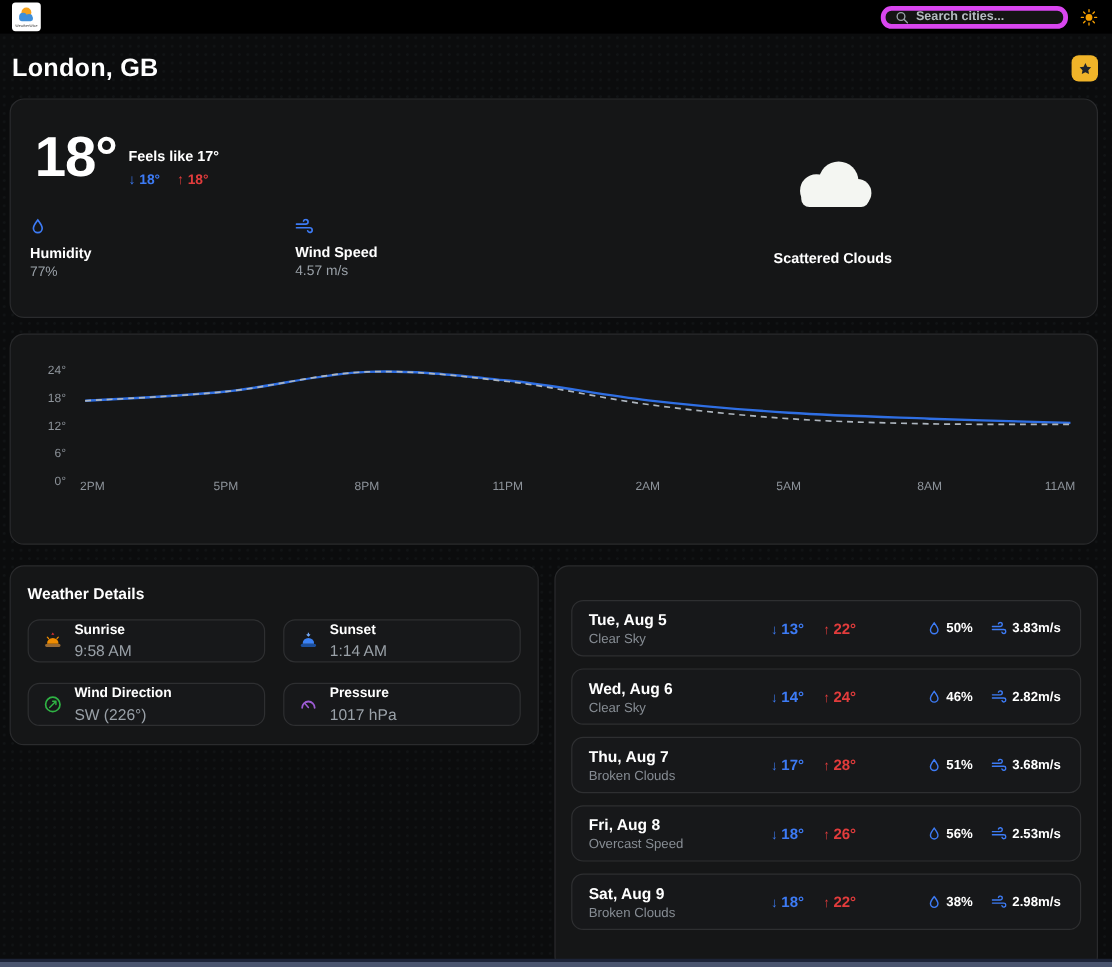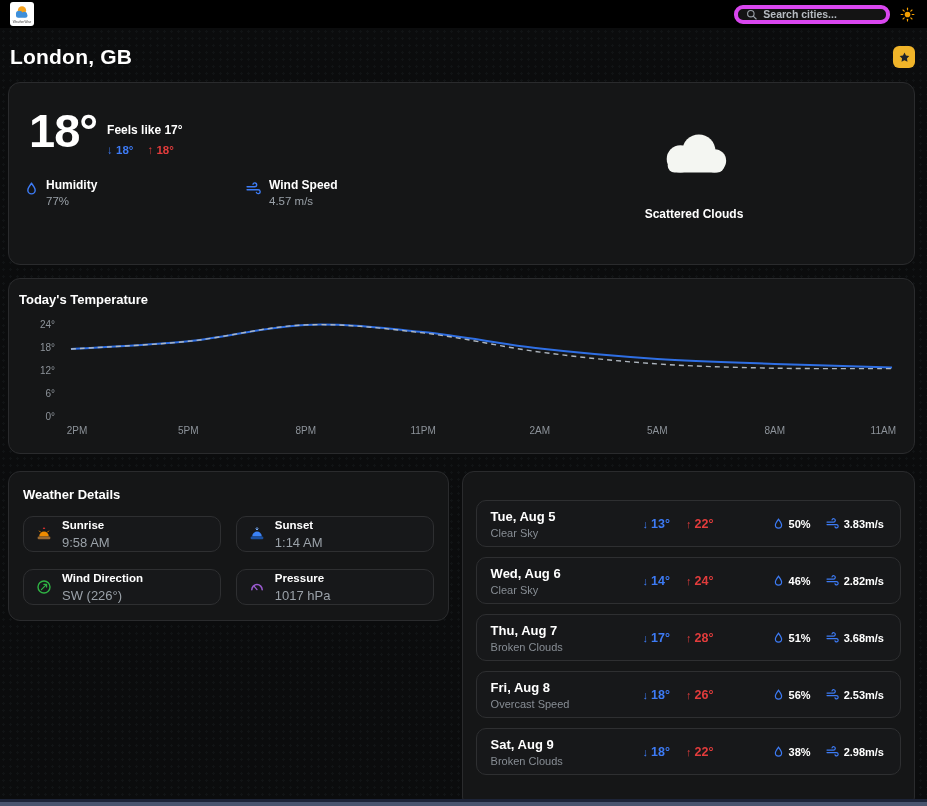--- a/index.html
+++ b/index.html
@@ -23,38 +23,38 @@
   .fav { width:22px; height:22px; background:#f0b429; border:none; border-radius:6px; display:flex; align-items:center; justify-content:center; cursor:pointer; }
   .card { background:#151617; border:1px solid #2a2b2d; border-radius:12px; }
   
   .current { margin:0 12px 13px 8px; height:183px; position:relative; }
   .temp-wrap { position:absolute; left:20px; top:24px; display:flex; }
   .big-temp { font-size:47px; font-weight:700; line-height:1; letter-spacing:-1px; }
   .feels-col { margin-left:10px; padding-top:16px; }
   .feels { font-size:12px; font-weight:700; }
   .hl-row { margin-top:7px; font-size:11.5px; font-weight:700; display:flex; gap:14px; }
   .lowv { color:#3d7bf5; } .highv { color:#e23c3c; }
-  .stat { position:absolute; display:flex; gap:8px; }
+  .stat { position:absolute; display:flex; gap:8px;flex-direction:column; }
   .stat .sicon { margin-top:4px; }
   .stat-label { font-size:12px; font-weight:700; }
   .stat-value { font-size:11.5px; color:#9aa1a8; margin-top:3px; }
   .stat.humidity { left:16px; top:95px; }
   .stat.wind { left:237px; top:95px; }
   .cond { position:absolute; left:595px; top:44px; width:180px; text-align:center; }
   .cond-label { font-size:12px; font-weight:700; margin-top:22px; }
   
   .chart-card { margin:0 12px 0 8px; height:176px; padding:13px 10px 0 10px; }
   .section-title { font-size:13px; font-weight:700; }
   .chart-wrap { position:relative; margin-top:11px; height:128px; }
   .ylab { position:absolute; width:36px; text-align:right; font-size:10px; color:#8d939a; left:0; }
   .ylab:nth-child(1){top:1px} .ylab:nth-child(2){top:24px} .ylab:nth-child(3){top:47px}
   .ylab:nth-child(4){top:70px} .ylab:nth-child(5){top:93px}
   .plot { position:absolute; left:46px; right:6px; top:0; height:106px; }
   .plot svg { width:100%; height:100%; display:block; }
-  .xlabs { position:absolute; left:46px; right:6px; top:107px; height:15px; font-size:10px; color:#8d939a; }
+  .xlabs { position:absolute; left:46px; right:6px; top:97px; height:15px; font-size:10px; color:#8d939a; }
   .xlab { position:absolute; transform:translateX(-50%); white-space:nowrap; }
   .xlab:nth-child(1){left:0.7%; transform:translateX(-20%);} .xlab:nth-child(2){left:14.8%}
   .xlab:nth-child(3){left:28.9%} .xlab:nth-child(4){left:43%} .xlab:nth-child(5){left:57%}
   .xlab:nth-child(6){left:71.1%} .xlab:nth-child(7){left:85.2%}
   .xlab:nth-child(8){left:99.3%; transform:translateX(-85%);}
   
   .bottom-row { display:flex; align-items:flex-start; margin:17px 12px 0 8px; gap:13px; }
   .details-card { width:449px; padding:15px 14px; }
   .tiles { display:grid; grid-template-columns:1fr 1fr; gap:17px 15px; margin-top:14px; }
   .tile { height:36px; border:1px solid #2e2f31; background:#17181a; border-radius:10px; display:flex; align-items:center; gap:10px; padding:0 12px; }
@@ -166,21 +166,20 @@
             <circle cx="45" cy="24" r="17"></circle>
             <circle cx="61" cy="34" r="12"></circle>
           <rect x="13" y="32" width="58" height="14" rx="7"></rect>
         </g>
       </svg>
       <div class="cond-label">Scattered Clouds</div>
     </div>
   </section>
 
   <section class="card chart-card">
-    <div class="section-title">Today's Temperature</div>
     <div class="chart-wrap">
       <div>
         <div class="ylab">24°</div>
         <div class="ylab">18°</div>
         <div class="ylab">12°</div>
         <div class="ylab">6°</div>
         <div class="ylab">0°</div>
       </div>
       <div class="plot">
         <svg viewBox="0 0 840 106" preserveAspectRatio="none">

